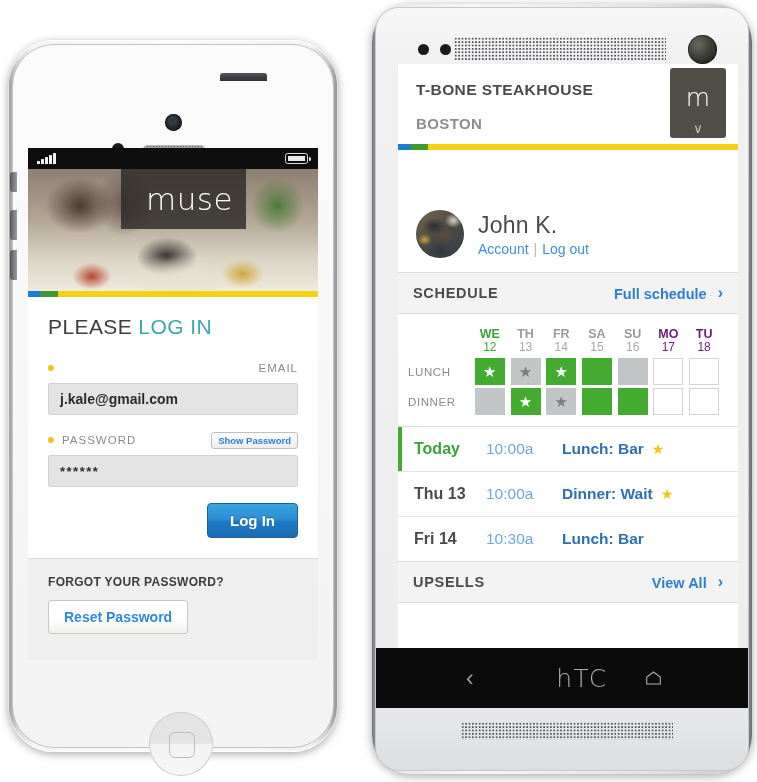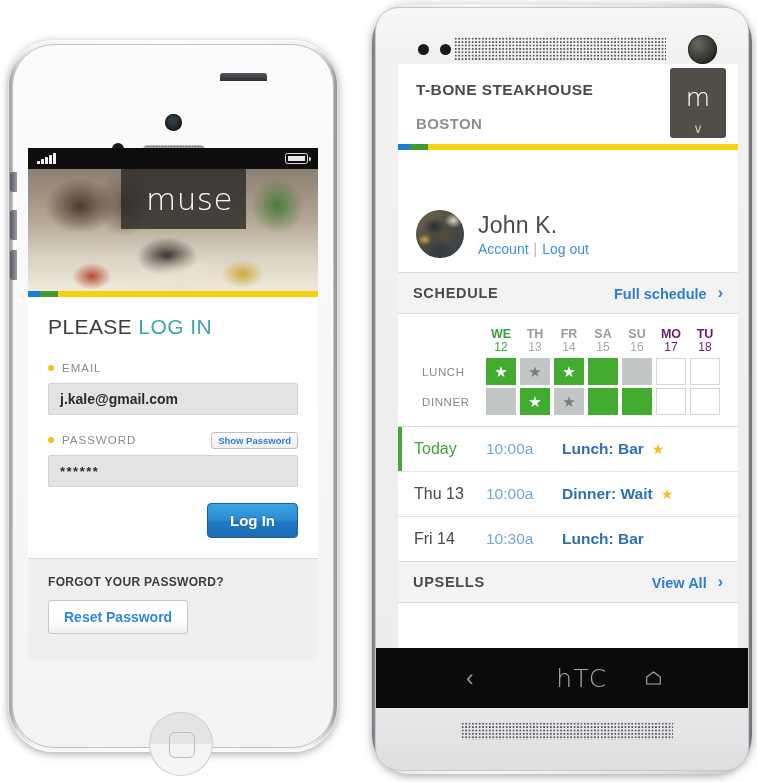--- a/index.html
+++ b/index.html
@@ -115,21 +115,21 @@
     margin-left:12px;
   }
   .accentbar { height:6px; display:flex; }
   .accentbar .s-blue{width:12px;background:#1a7fd4;}
   .accentbar .s-green{width:18px;background:#3f9a33;}
   .accentbar .s-yellow{flex:1;background:#f5d211;}
 
   .ip-form { padding: 18px 20px 0 20px; }
   .ip-title { font-size:21px; letter-spacing:.4px; color:#3d3d3d; font-weight:400; margin-bottom:20px; }
   .ip-title .hl { color:#3aa8b0; }
-  .fld-label-row { display:flex; align-items:center; margin-bottom:6px; min-height:18px; }
+  .fld-label-row { display:flex; align-items:center; margin-bottom:6px; min-height:18px;justify-content:space-between; }
   .dot-req { width:6px; height:6px; border-radius:50%; background:#f0c419; margin-right:8px; flex:0 0 auto; }
   .fld-label { font-size:11.5px; color:#8b8b8b; letter-spacing:1px; }
   .show-pw {
     margin-left:auto; font-size:9.5px; color:#2f7fd0; font-weight:bold;
     border:1px solid #bfbfbf; border-radius:3px; padding:2px 6px;
     background:linear-gradient(to bottom,#fdfdfd,#eeeeee);
   }
   .fld-input {
     background:#e3e3e3; border:1px solid #d2d2d2; border-radius:2px;
     height:32px; display:flex; align-items:center; padding:0 11px;
@@ -235,21 +235,21 @@
 
   .sec-header {
     display:flex; align-items:center; justify-content:space-between;
     background:#f3f3f3; border-top:1px solid #dcdcdc; border-bottom:1px solid #dcdcdc;
     padding:11px 15px;
   }
   .sec-title { font-size:14.5px; font-weight:bold; color:#4a4a4a; letter-spacing:.7px; }
   .sec-action { display:flex; align-items:flex-end; color:#2f7fd0; font-size:14.5px; font-weight:bold; }
   .sec-action .chev { margin-left:11px; font-size:16px; font-weight:bold; }
 
-  .cal { padding:10px 14px 8px 20px; }
+  .cal { padding:10px 14px 8px 6px; }
   .cal table { border-collapse:separate; border-spacing:4px 3px; width:100%; }
   .cal td { text-align:center; vertical-align:middle; }
   .cal .rowlbl { text-align:left; font-size:11.5px; color:#8a8a8a; letter-spacing:.6px; width:62px; padding-right:2px; }
   .cal .dcode { font-size:12.5px; font-weight:bold; color:#9a9a9a; line-height:1.15; }
   .cal .dnum  { font-size:12px; color:#a8a8a8; line-height:1.15; }
   .cal .today .dcode, .cal .today .dnum { color:#3ba23b; }
   .cal .dim .dcode, .cal .dim .dnum { color:#701a75;text-align:center; }
   .cell { width:30px; height:27px; margin:0 auto; display:flex; align-items:center; justify-content:center; }
   .cell.green { background:#42ab30; }
   .cell.gray  { background:#c2c6c6; }
@@ -257,21 +257,21 @@
   .cell .star { font-size:15px; line-height:1; }
   .cell.green .star { color:#ffffff; }
   .cell.gray  .star { color:#7d7d7d; }
 
   .shift-row {
     display:flex; align-items:center; padding:13px 16px;
     border-top:1px solid #e4e4e4; position:relative;
   }
   .shift-row.first { border-top:1px solid #dcdcdc; }
   .shift-row .bar { position:absolute; left:0; top:0; bottom:0; width:4px; background:#42ab30; }
-  .shift-day { font-size:16px; font-weight:normal; color:#4a4a4a; width:72px; flex:0 0 auto; }
+  .shift-day { font-size:16px; font-weight:bold; color:#4a4a4a; width:72px; flex:0 0 auto; }
   .shift-row.today .shift-day { color:#3ba23b; }
   .shift-time { font-size:15.5px; color:#6fa8d8; width:76px; flex:0 0 auto; font-weight:300; }
   .shift-name { font-size:15.5px; font-weight:bold; color:#2f6fb5; }
   .shift-star { color:#f0c419; font-size:14px; margin-left:8px; }
 </style>
 </head>
 <body>
 
 <div id="stage">
 

